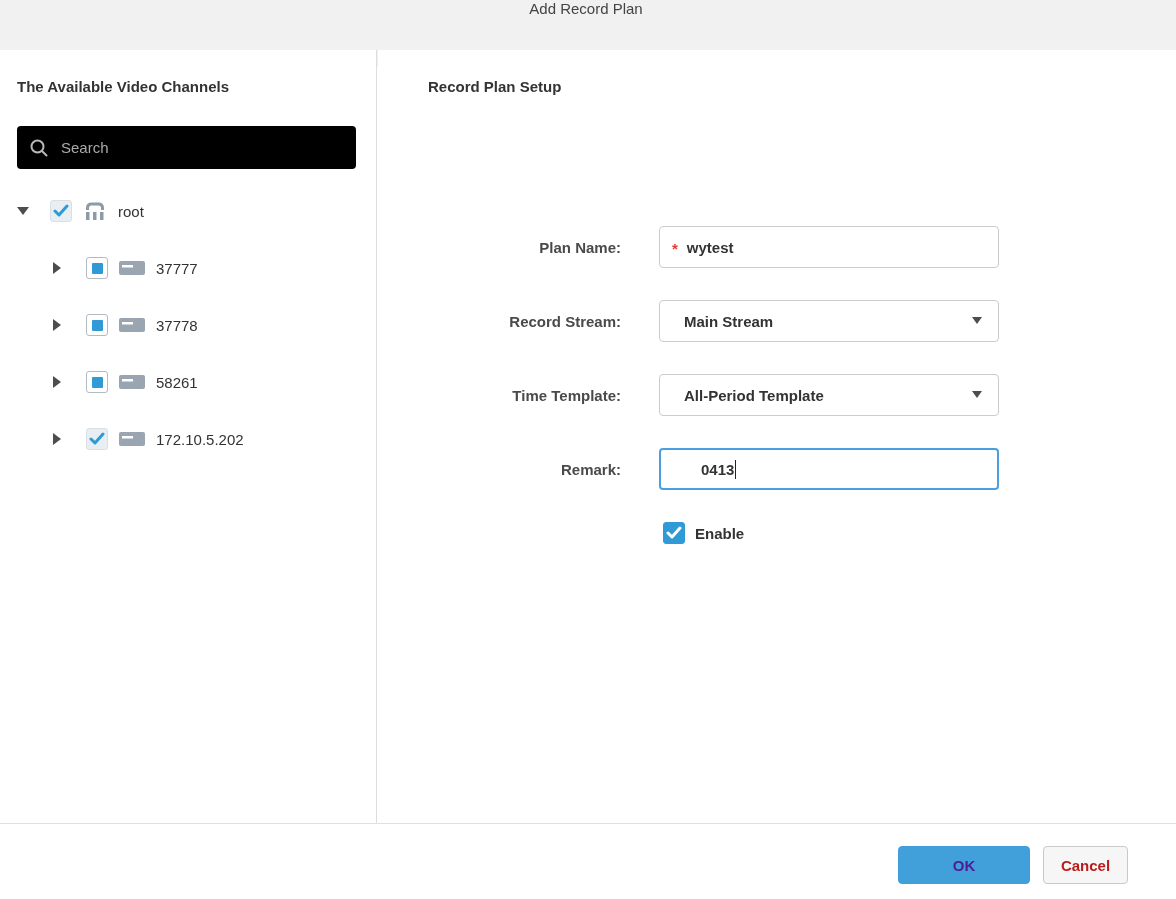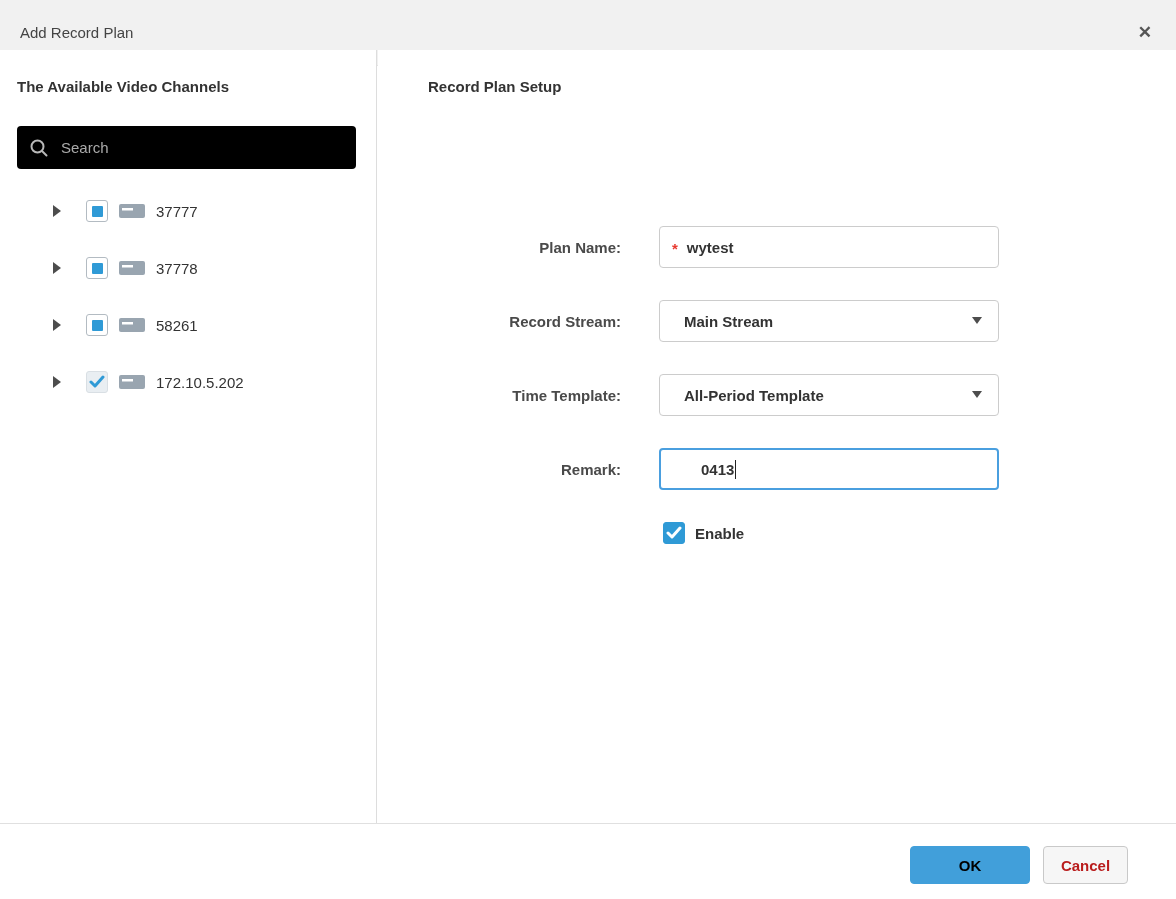--- a/index.html
+++ b/index.html
@@ -9,20 +9,21 @@
     background:#fff; color:#333; overflow:hidden;
   }
   .dialog { position:relative; width:1176px; height:899px; background:#fff; }
 
   
   .titlebar {
     position:absolute; top:0; left:0; right:0; height:66px;
     background:#f1f1f1; border-bottom:1px solid #e4e4e4;
     display:flex; align-items:center; justify-content:space-between;
     padding:0 24px 0 20px;
+    flex-direction:column;
   }
   .titlebar .title { font-size:15px; color:#444; }
   .close-x { font-size:17px; color:#555; font-weight:bold; cursor:pointer; line-height:1; }
 
   
   .left-panel {
     position:absolute; top:50px; left:0; width:377px; bottom:76px;
     border-right:1px solid #ddd; padding:0 20px 0 17px; background:#fff;
   }
   .right-panel {
@@ -72,21 +73,21 @@
   .focused { border:2px solid #4a9fdf; }
   .focused .field-value { padding-left:28px; }
   .caret { display:inline-block; width:1px; height:19px; background:#222; margin-left:1px; vertical-align:middle; }
 
   .enable-row { display:flex; align-items:center; margin-left:285px; margin-top:8px; }
   .enable-label { font-size:15px; color:#333; margin-left:10px; }
 
   
   .footer { position:absolute; left:0; right:0; bottom:0; height:76px; border-top:1px solid #e0e0e0; background:#fff; }
   .btn { position:absolute; top:22px; height:38px; border-radius:4px; font-size:15px; font-weight:bold; display:flex; align-items:center; justify-content:center; cursor:pointer; font-family:"Liberation Sans", sans-serif; }
-  .btn-ok { right:146px; width:120px; background:#419fda; color:#000000; border:1px solid #419fda; }
+  .btn-ok { right:146px; width:132px; background:#419fda; color:#4c1d95; border:1px solid #419fda; }
   .btn-cancel { right:48px; width:85px; background:#f6f6f6; color:#b91c1c; border:1px solid #c9c9c9; }
 </style>
 </head>
 <body>
 
 <div class="dialog">
 
   <div class="titlebar">
     <span class="title">Add Record Plan</span>
     <span class="close-x">✕</span>
@@ -98,20 +99,39 @@
     <div class="search-box">
       <svg width="20" height="20" viewBox="0 0 20 20">
         <circle cx="8.5" cy="8.5" r="6" fill="none" stroke="#b9b9b9" stroke-width="2"></circle>
         <line x1="13" y1="13" x2="17.5" y2="17.5" stroke="#b9b9b9" stroke-width="2" stroke-linecap="round"></line>
       </svg>
       <input type="text" placeholder="Search" style="">
     </div>
 
     <div class="tree">
 
+      <div class="tree-row">
+        <span class="expander">
+            <span class="tri-down"></span>
+          </span>
+        <span class="cb cb-checked">
+          <svg width="16" height="14" viewBox="0 0 16 14">
+              <polyline points="2,7 6,11 14,2" fill="none" stroke="#2f9ad6" stroke-width="3" stroke-linecap="round" stroke-linejoin="round"></polyline>
+            </svg>
+        </span>
+        <span class="tree-icon">
+          <svg width="24" height="19" viewBox="0 0 24 19">
+            <path d="M4.5,8 V6 Q4.5,2 8.5,2 H15.5 Q19.5,2 19.5,6 V8" fill="none" stroke="#8e9aa6" stroke-width="3"></path>
+            <rect x="3" y="10" width="3.5" height="8" fill="#8e9aa6"></rect>
+            <rect x="10" y="10" width="3.5" height="8" fill="#8e9aa6"></rect>
+            <rect x="17" y="10" width="3.5" height="8" fill="#8e9aa6"></rect>
+          </svg>
+        </span>
+        <span class="tree-label">root</span>
+      </div>
 
       <div class="tree-row lvl1">
         <span class="expander">
             <span class="tri-right"></span>
           </span>
         <span class="cb cb-partial">
             <span class="inner-square"></span>
           </span>
         <span class="tree-icon">
           <svg width="26" height="16" viewBox="0 0 26 16">

